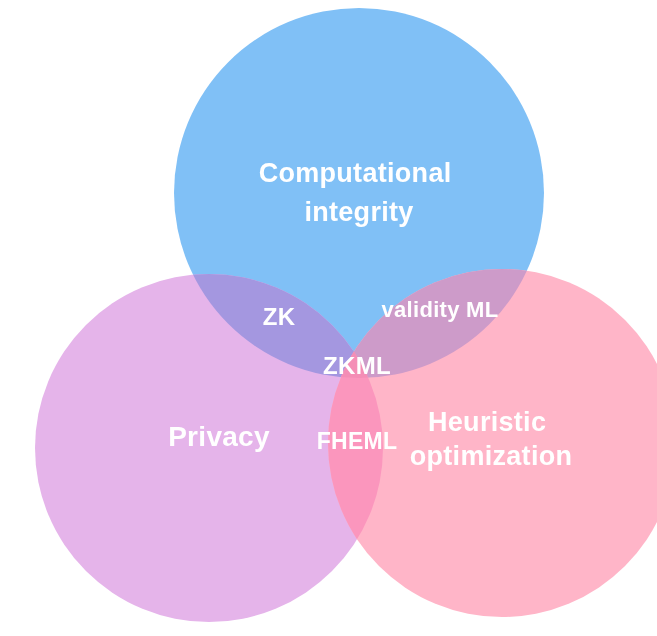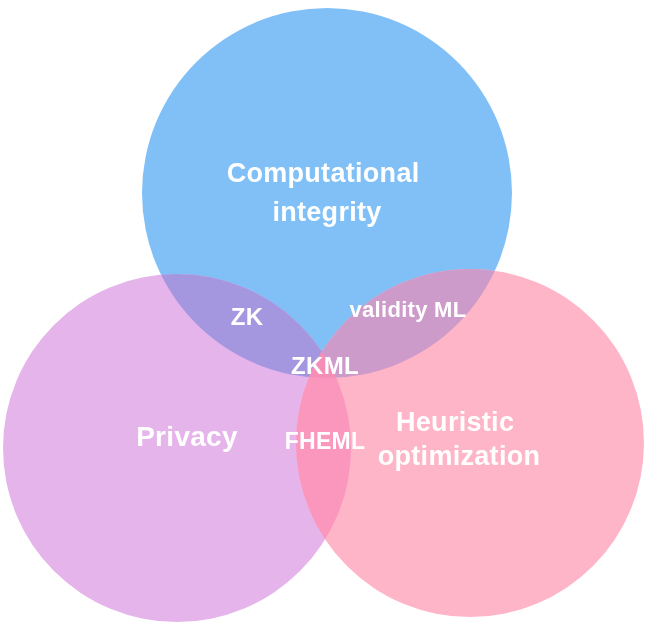--- a/index.html
+++ b/index.html
@@ -8,20 +8,21 @@
     width: 657px;
     height: 636px;
     background: #ffffff;
     overflow: hidden;
     font-family: "Liberation Sans", sans-serif;
   }
   .venn-wrap {
     position: relative;
     width: 550px;
     height: 636px;
+    margin-left: 32px;
   }
   svg text {
     font-family: "Liberation Sans", "DejaVu Sans", sans-serif;
     font-weight: 700;
     text-anchor: middle;
     letter-spacing: 0.3px;
   }
   .set-label-main { font-size: 27px; }
   .set-label-privacy { font-size: 28px; }
   .overlap-label-lg { font-size: 24px; }

